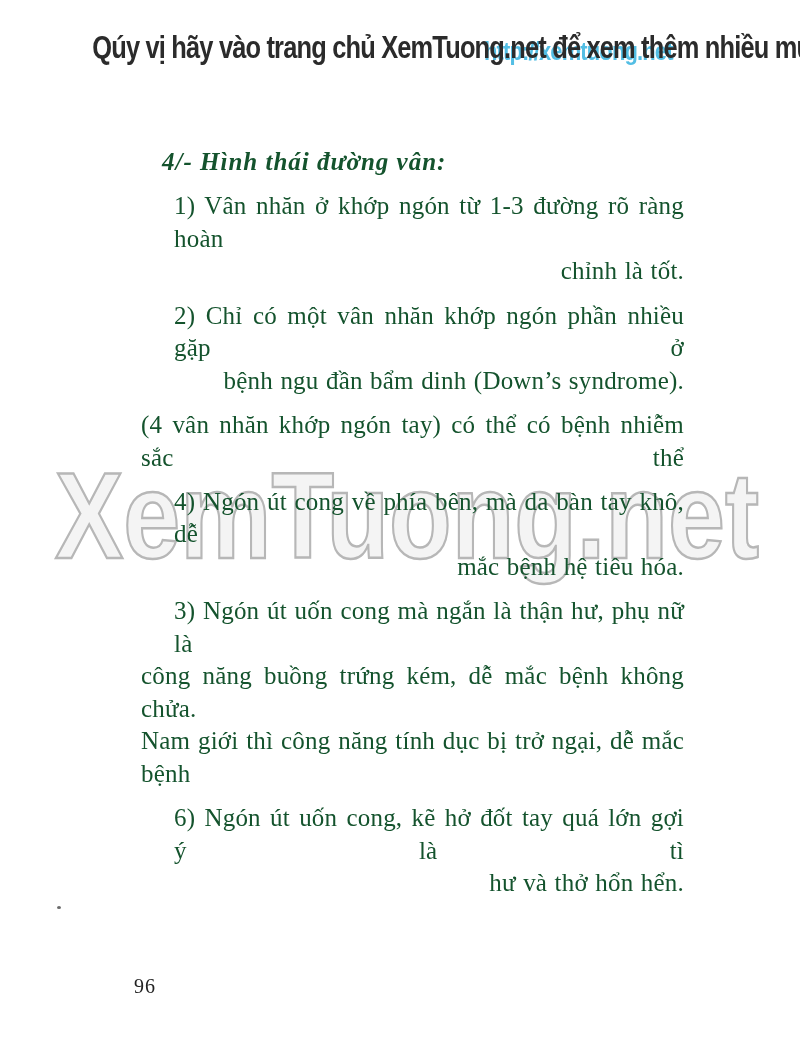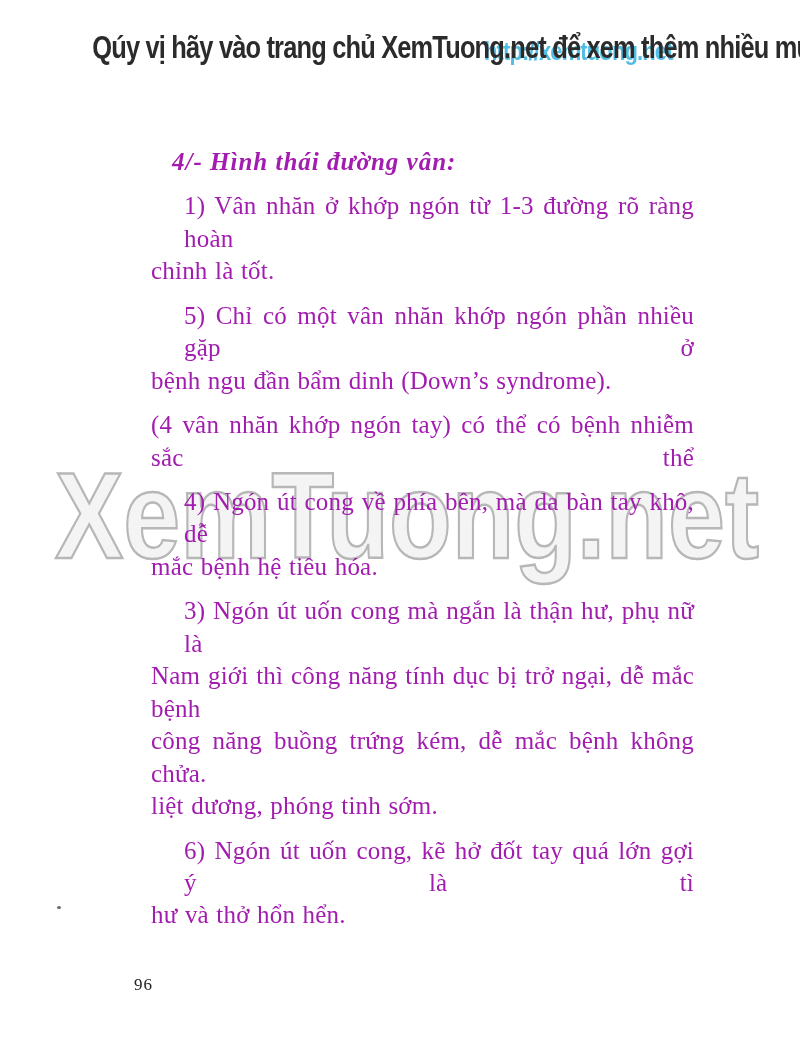--- a/index.html
+++ b/index.html
@@ -64,24 +64,24 @@
     transform-origin: left;
     color: rgba(0,0,0,0.045);
     -webkit-text-stroke: 2.5px #b7b7b7;
     text-stroke: 2.5px #b7b7b7;
   }
 
   
   .content {
     position: absolute;
     top: 146px;
-    left: 139px;
+    left: 129px;
     width: 567px;
     z-index: 2;
-    color: #a21caf;
+    color: #14532d;
     font-size: 25px;
   }
   .heading {
     font-style: italic;
     font-weight: bold;
     line-height: 32.4px;
     padding-left: 33px;
     letter-spacing: 1px;
   }
   .para { margin: 12px; }
@@ -89,29 +89,29 @@
     line-height: 32.45px;
     letter-spacing: 0.2px;
     word-spacing: 1px;
     white-space: normal;
   }
   .line.first { padding-left: 33px; }
   .line.just {
     text-align: justify;
     text-align-last: justify;
   }
-  .line.left { text-align: left; }
+  .line.left { text-align: right; }
 
   
   .page-number {
     position: absolute;
     left: 134px;
     top: 975px;
     z-index: 2;
-    font-size: 17px;
+    font-size: 20px;
     color: #222;
     letter-spacing: 1px;
   }
   .speck {
     position: absolute;
     left: 57px;
     top: 906px;
     width: 4px;
     height: 3px;
     background: #6a6a6a;
@@ -133,35 +133,34 @@
   </div>
 
   <div class="content">
     <div class="heading">4/- Hình thái đường vân:</div>
     <div id="paragraphs">
         <div class="para">
           <div class="line first just">1) Vân nhăn ở khớp ngón từ 1-3 đường rõ ràng hoàn</div>
           <div class="line left">chỉnh là tốt.</div>
         </div>
         <div class="para">
-          <div class="line first just">5) Chỉ có một vân nhăn khớp ngón phần nhiều gặp ở</div>
+          <div class="line first just">2) Chỉ có một vân nhăn khớp ngón phần nhiều gặp ở</div>
           <div class="line left">bệnh ngu đần bẩm dinh (Down’s syndrome).</div>
         </div>
         <div class="para">
           <div class="line just">(4 vân nhăn khớp ngón tay) có thể có bệnh nhiễm sắc thể</div>
         </div>
         <div class="para">
           <div class="line first just">4) Ngón út cong về phía bên, mà da bàn tay khô, dễ</div>
           <div class="line left">mắc bệnh hệ tiêu hóa.</div>
         </div>
         <div class="para">
           <div class="line first just">3) Ngón út uốn cong mà ngắn là thận hư, phụ nữ là</div>
+          <div class="line just">công năng buồng trứng kém, dễ mắc bệnh không chửa.</div>
           <div class="line just">Nam giới thì công năng tính dục bị trở ngại, dễ mắc bệnh</div>
-          <div class="line just">công năng buồng trứng kém, dễ mắc bệnh không chửa.</div>
-          <div class="line left">liệt dương, phóng tinh sớm.</div>
         </div>
         <div class="para">
           <div class="line first just">6) Ngón út uốn cong, kẽ hở đốt tay quá lớn gợi ý là tì</div>
           <div class="line left">hư và thở hổn hển.</div>
         </div>
       </div>
   </div>
 
   <div class="page-number">96</div>
 

